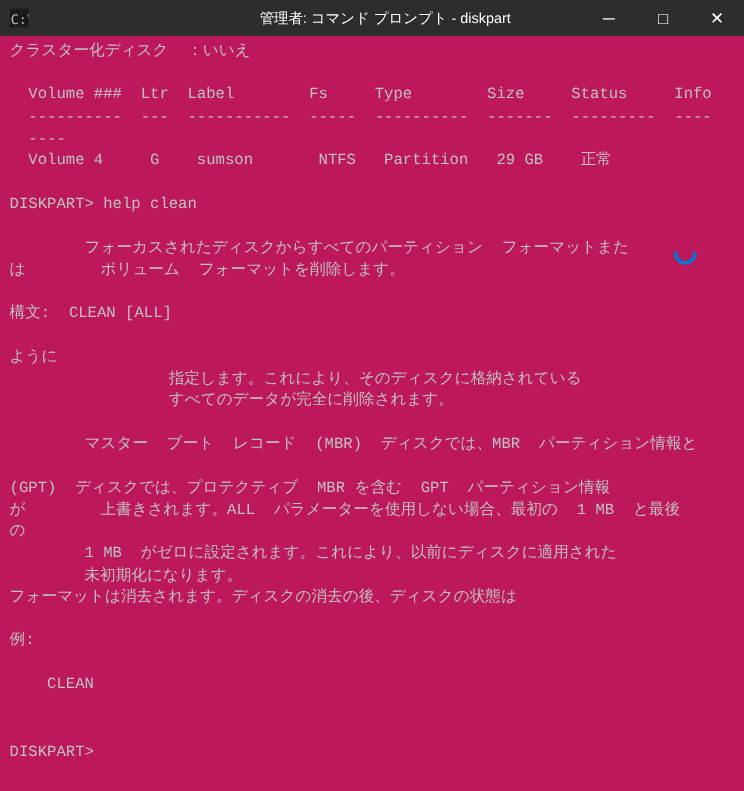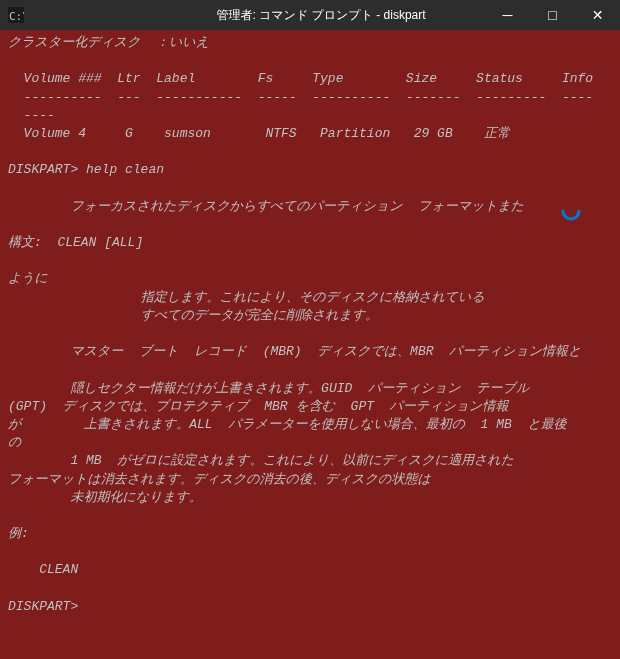--- a/index.html
+++ b/index.html
@@ -63,26 +63,25 @@
       color: #fff;
       font-size: 14px;
       cursor: pointer;
       display: flex;
       align-items: center;
       justify-content: center;
     }
 
     .console-area {
       flex: 1;
-      background: #7f1d1d;
+      background: #be185d;
       padding: 4px 8px;
       overflow-y: auto;
       overflow-x: hidden;
       position: relative;
-      font-style: italic;
     }
 
     .console-area::-webkit-scrollbar {
       width: 16px;
     }
 
     .console-area::-webkit-scrollbar-track {
       background: #3a3a3a;
     }
 
@@ -99,20 +98,21 @@
       font-size: 13px;
     }
 
     .line.header {
       font-weight: normal;
     }
 
     .prompt-line {
       display: flex;
       align-items: flex-end;
+      margin-top: 20px;
     }
   </style>
 </head>
 <body>
 
 <div class="window">
 
   <div class="title-bar">
 
     <svg class="title-bar-icon" viewBox="0 0 16 16" fill="none">
@@ -145,45 +145,45 @@
     <div class="line">&nbsp;</div>
 
     <div style="display: flex; align-items: flex-end; position: relative;">
       <div class="line" style="flex: 1;">        フォーカスされたディスクからすべてのパーティション  フォーマットまた</div>
       <span style="position: absolute; right: 30px; top: 2px;">
         <svg width="22" height="22" viewBox="0 0 22 22">
           <circle cx="11" cy="11" r="8" fill="none" stroke="#0078d4" stroke-width="3" stroke-dasharray="25 27" stroke-linecap="round"></circle>
         </svg>
       </span>
     </div>
+    <div class="line">は        ボリューム  フォーマットを削除します。</div>
 
     <div class="line">&nbsp;</div>
 
     <div class="line">構文:  CLEAN [ALL]</div>
 
     <div class="line">&nbsp;</div>
 
     <div class="line">ように</div>
     <div class="line">                 指定します。これにより、そのディスクに格納されている</div>
     <div class="line">                 すべてのデータが完全に削除されます。</div>
 
     <div class="line">&nbsp;</div>
 
     <div class="line">        マスター  ブート  レコード  (MBR)  ディスクでは、MBR  パーティション情報と</div>
 
     <div class="line">&nbsp;</div>
 
-    <div class="line">        隠しセクター情報だけが上書きされます。GUID  パーティション  テーブル</div>
     <div class="line">(GPT)  ディスクでは、プロテクティブ  MBR を含む  GPT  パーティション情報</div>
     <div class="line">が        上書きされます。ALL  パラメーターを使用しない場合、最初の  1 MB  と最後</div>
     <div class="line">の</div>
 
     <div class="line">        1 MB  がゼロに設定されます。これにより、以前にディスクに適用された</div>
+    <div class="line">        未初期化になります。</div>
     <div class="line">フォーマットは消去されます。ディスクの消去の後、ディスクの状態は</div>
-    <div class="line">        未初期化になります。</div>
 
     <div class="line">&nbsp;</div>
 
     <div class="line">例:</div>
 
     <div class="line">&nbsp;</div>
 
     <div class="line">    CLEAN</div>
 
     <div class="line">&nbsp;</div>

